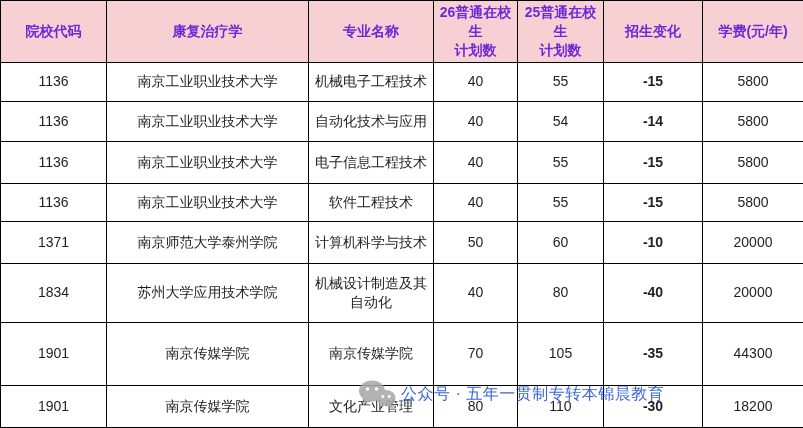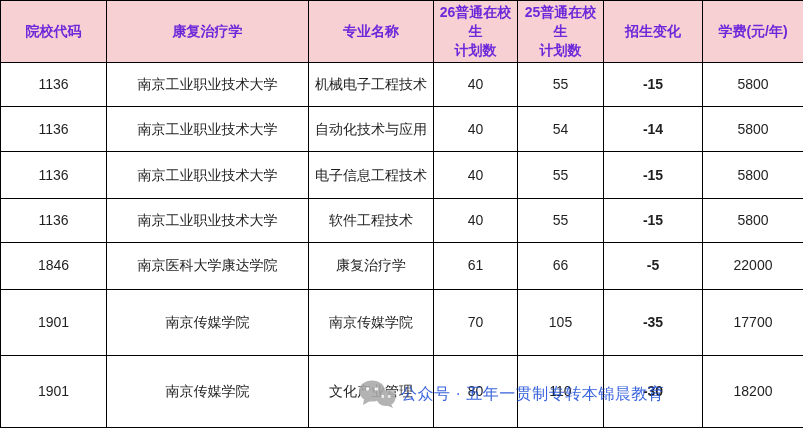--- a/index.html
+++ b/index.html
@@ -125,41 +125,50 @@
     <tr>
       <td class="cell-code">1136</td>
       <td class="cell-name">南京工业职业技术大学</td>
       <td class="cell-major">软件工程技术</td>
       <td class="cell-plan26">40</td>
       <td class="cell-plan25">55</td>
       <td class="cell-change">-15</td>
       <td class="cell-tuition">5800</td>
     </tr>
 
-
+    <tr>
+      <td class="cell-code">1371</td>
+      <td class="cell-name">南京师范大学泰州学院</td>
+      <td class="cell-major">计算机科学与技术</td>
+      <td class="cell-plan26">50</td>
+      <td class="cell-plan25">60</td>
+      <td class="cell-change">-10</td>
+      <td class="cell-tuition">20000</td>
+    </tr>
 
 
     <tr>
-      <td class="cell-code">1846</td>
-      <td class="cell-name">南京医科大学康达学院</td>
-      <td class="cell-major">康复治疗学</td>
-      <td class="cell-plan26">61</td>
-      <td class="cell-plan25">66</td>
-      <td class="cell-change">-5</td>
-      <td class="cell-tuition">22000</td>
+      <td class="cell-code">1834</td>
+      <td class="cell-name">苏州大学应用技术学院</td>
+      <td class="cell-major">机械设计制造及其自动化</td>
+      <td class="cell-plan26">40</td>
+      <td class="cell-plan25">80</td>
+      <td class="cell-change">-40</td>
+      <td class="cell-tuition">20000</td>
     </tr>
+
 
     <tr>
       <td class="cell-code">1901</td>
       <td class="cell-name">南京传媒学院</td>
       <td class="cell-major">南京传媒学院</td>
       <td class="cell-plan26">70</td>
       <td class="cell-plan25">105</td>
       <td class="cell-change">-35</td>
-      <td class="cell-tuition">17700</td>
+      <td class="cell-tuition">44300</td>
     </tr>
 
     <tr>
       <td class="cell-code">1901</td>
       <td class="cell-name">南京传媒学院</td>
       <td class="cell-major">文化产业管理</td>
       <td class="cell-plan26">80</td>
       <td class="cell-plan25">110</td>
       <td class="cell-change">-30</td>
       <td class="cell-tuition">18200</td>

